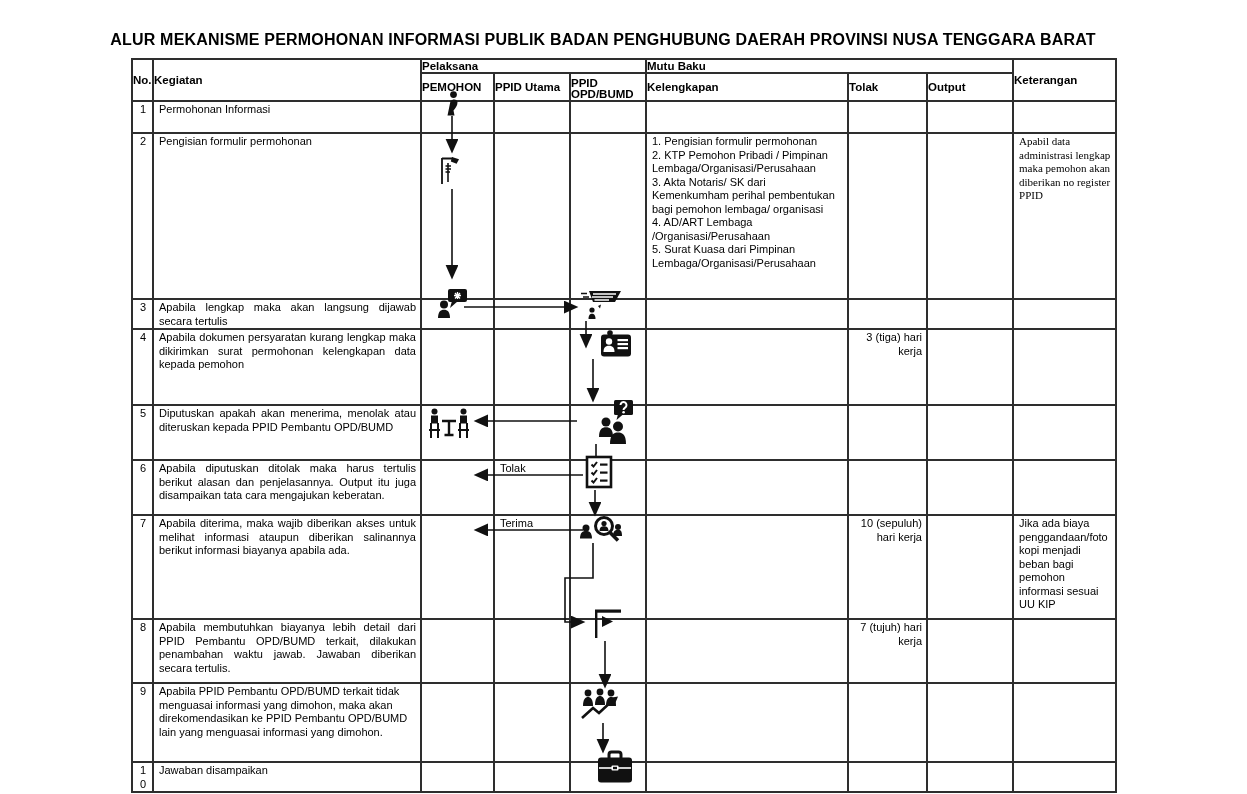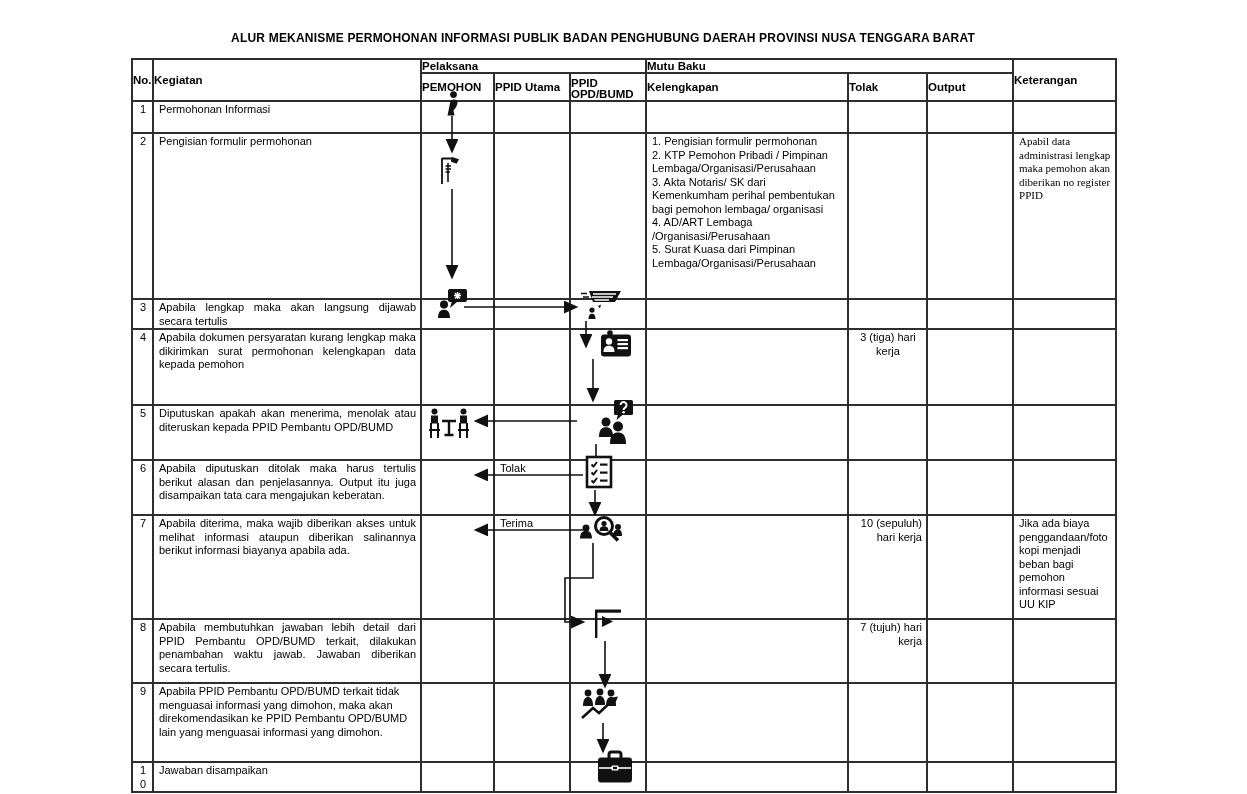--- a/index.html
+++ b/index.html
@@ -1,31 +1,31 @@
 <!DOCTYPE html>
 <html><head>
 <meta charset="utf-8">
 <style>
   html,body{margin:0;padding:0;background:#ffffff;}
   .canvas{position:relative;width:1247px;height:794px;background:#fff;overflow:hidden;
           font-family:"Liberation Sans", sans-serif;color:#000;}
   .title{position:absolute;top:31px;left:0;width:1206px;text-align:center;
-         font-size:12px;font-weight:bold;letter-spacing:.2px;}
+         font-size:16px;font-weight:bold;letter-spacing:.2px;}
   table.flow{position:absolute;left:131px;top:58px;width:984px;border-collapse:collapse;table-layout:fixed;}
   table.flow th, table.flow td{border:2px solid #2e2e2e;overflow:hidden;vertical-align:top;
          font-size:11px;line-height:13.5px;padding:1px 4px 0 5px;word-wrap:break-word;}
   table.flow th{font-weight:bold;text-align:left;vertical-align:middle;padding:0;font-size:11.5px;line-height:12px;}
   th.ppid-opd{vertical-align:top;}
   .clipbox{height:22px;overflow:hidden;line-height:11px;padding-top:4px;}
   td.no{text-align:center;padding:2px 0 0 0;font-size:10.5px;}
   td.keg{padding:2px 9px 0 6px;}
   td.just{text-align:justify;margin-top:40px;}
   td.kel{white-space:pre-line;font-size:10.5px;line-height:14.2px;padding-top:3px;}
   td.wak{padding-top:2px;text-align:right;}
-  td.wakmid{vertical-align:middle;text-align:center;padding-top:0;}
+  td.wakmid{vertical-align:middle;text-align:right;padding-top:0;}
   td.ket{padding-top:2px;overflow-wrap:break-word;}
   td.ketserif{font-family:"Liberation Serif", serif;font-size:11.5px;line-height:14px;}
   td.lbl{padding:2px 0 0 4px;margin-left:48px;}
   .overlay{position:absolute;left:0;top:0;width:1247px;height:794px;pointer-events:none;z-index:5;}
   .ico{position:absolute;z-index:6;line-height:0;}
 </style>
 </head>
 <body>
 
 <div class="canvas">
@@ -139,21 +139,21 @@
       <td></td>
       <td class="lbl">Terima</td>
       <td></td>
       <td></td>
       <td class="wak">10 (sepuluh) hari kerja</td>
       <td></td>
       <td class="ket">Jika ada biaya penggandaan/fotokopi menjadi beban bagi pemohon informasi sesuai UU KIP</td>
     </tr>
     <tr style="height:64px">
       <td class="no">8</td>
-      <td class="keg just">Apabila membutuhkan jawaban lebih detail dari PPID Pembantu OPD/BUMD terkait,  dilakukan penambahan  waktu  jawab. Jawaban diberikan secara tertulis.</td>
+      <td class="keg just">Apabila membutuhkan biayanya lebih detail dari PPID Pembantu OPD/BUMD terkait,  dilakukan penambahan  waktu  jawab. Jawaban diberikan secara tertulis.</td>
       <td></td>
       <td></td>
       <td></td>
       <td></td>
       <td class="wak">7 (tujuh) hari kerja</td>
       <td></td>
       <td></td>
     </tr>
     <tr style="height:79px">
       <td class="no">9</td>

